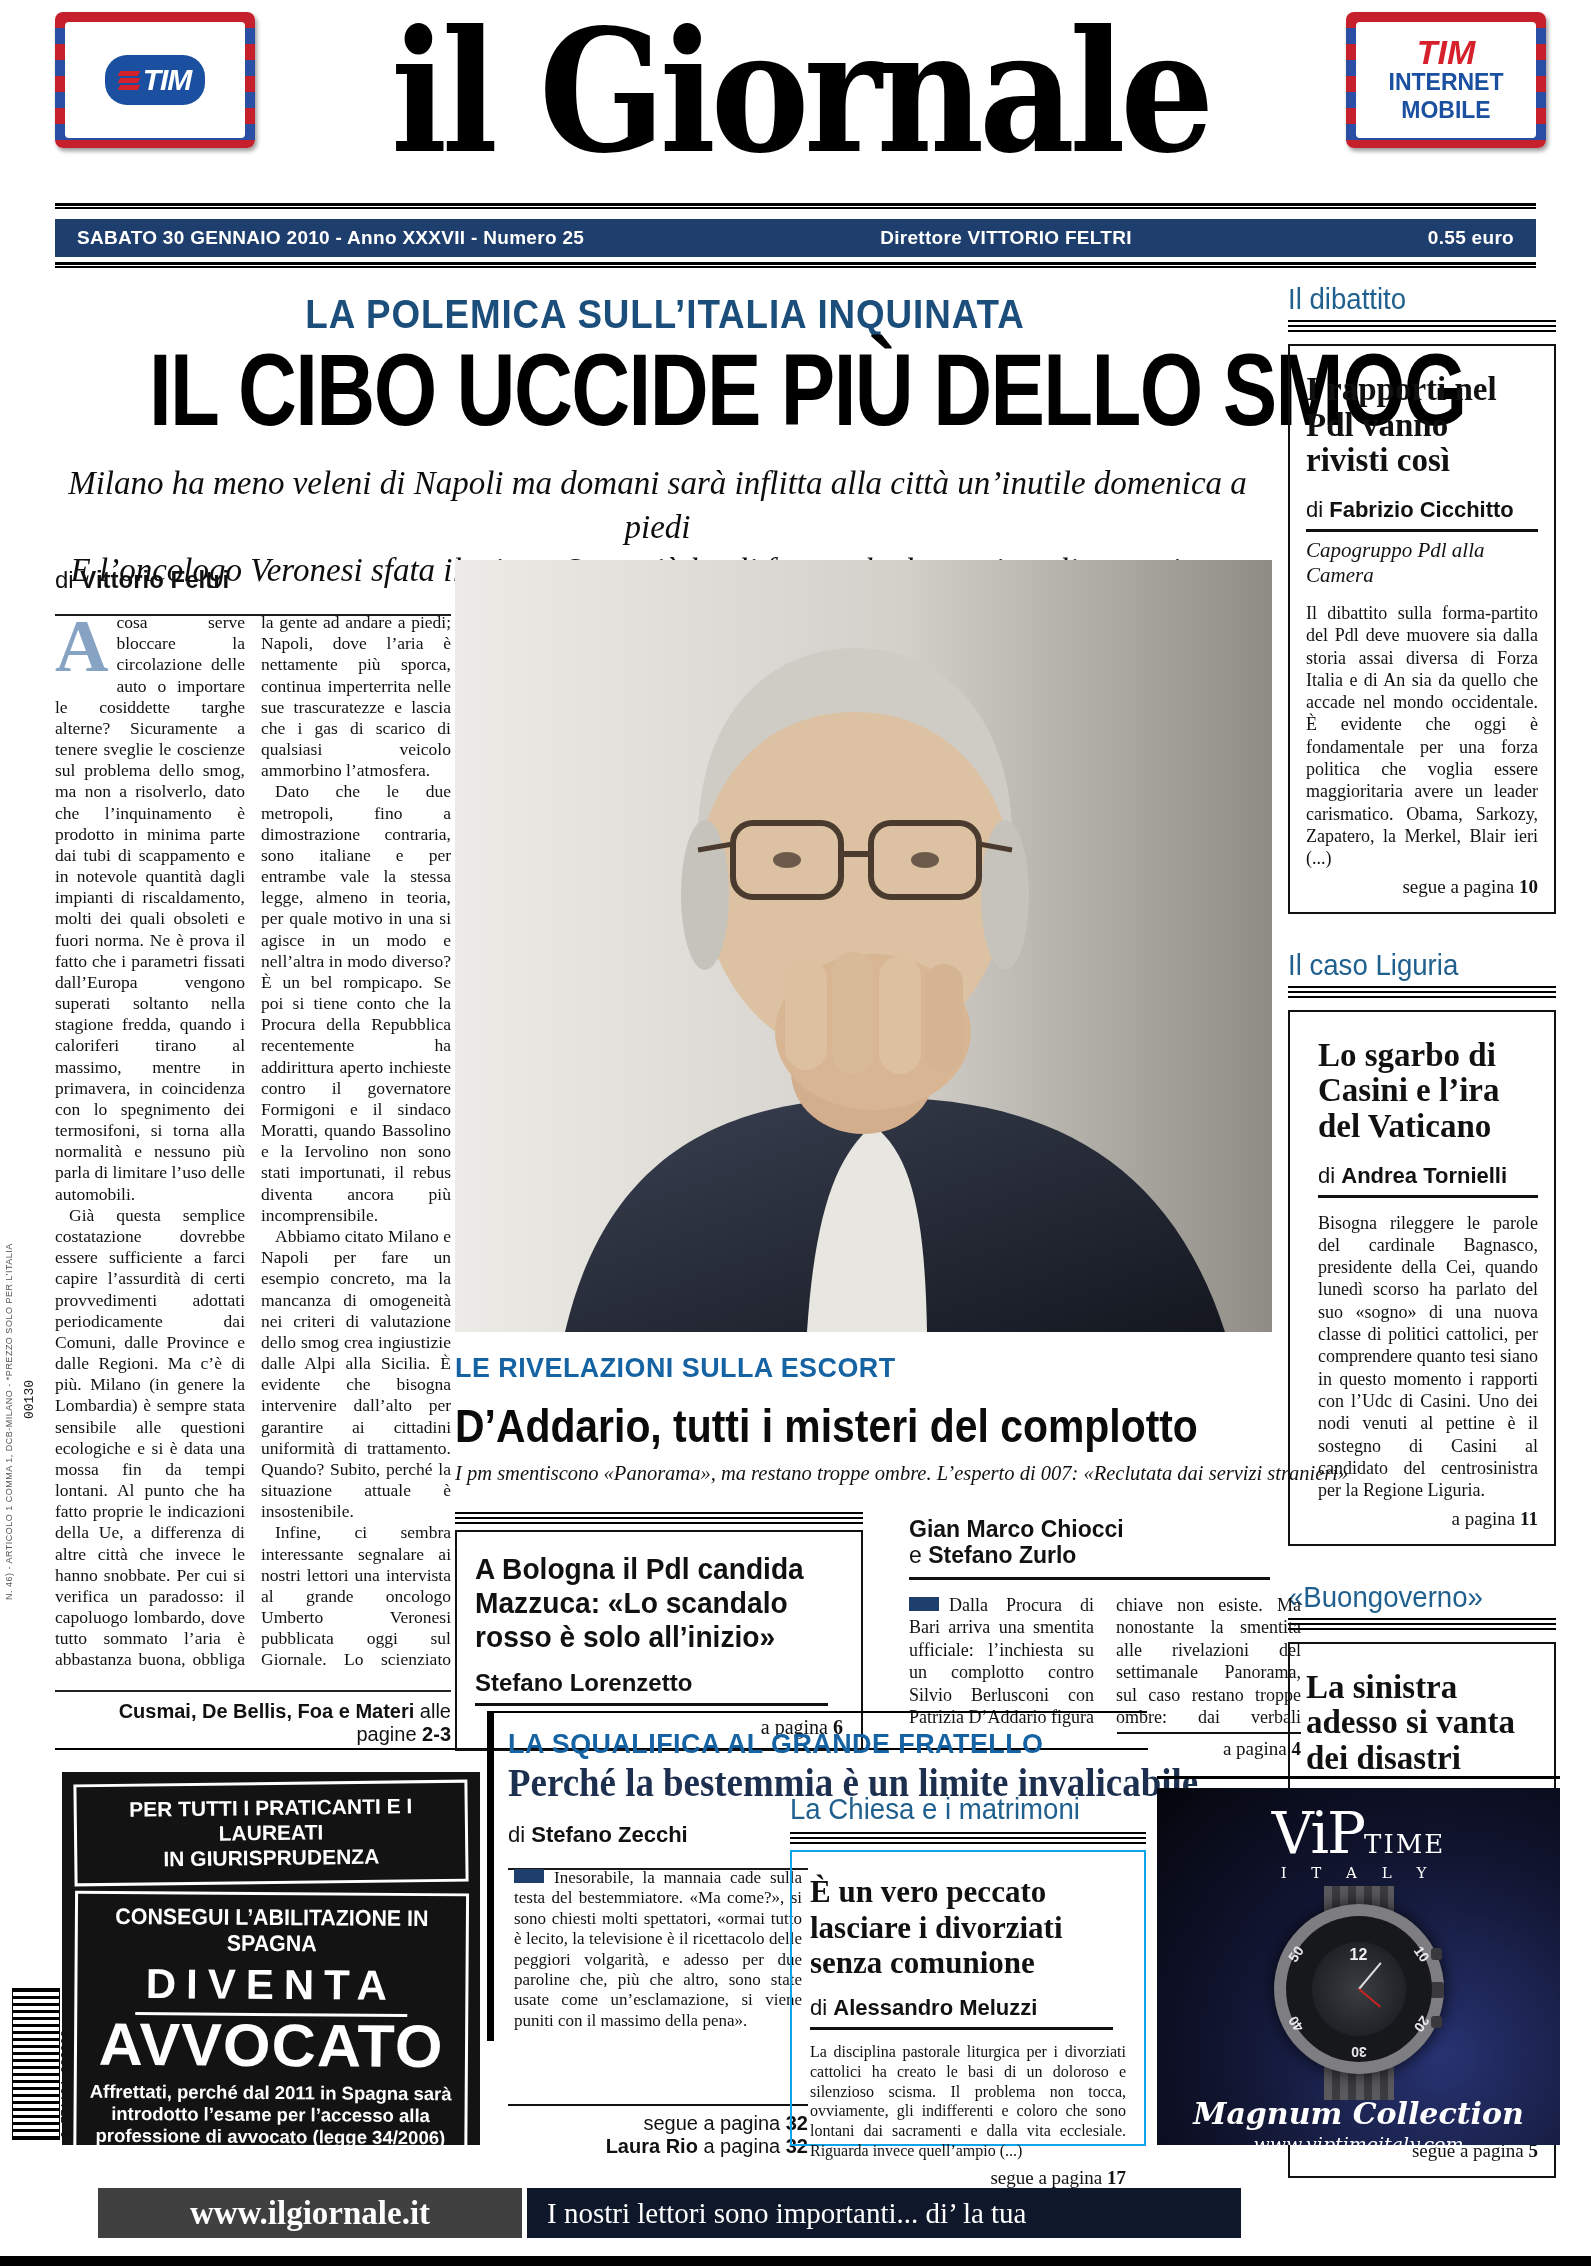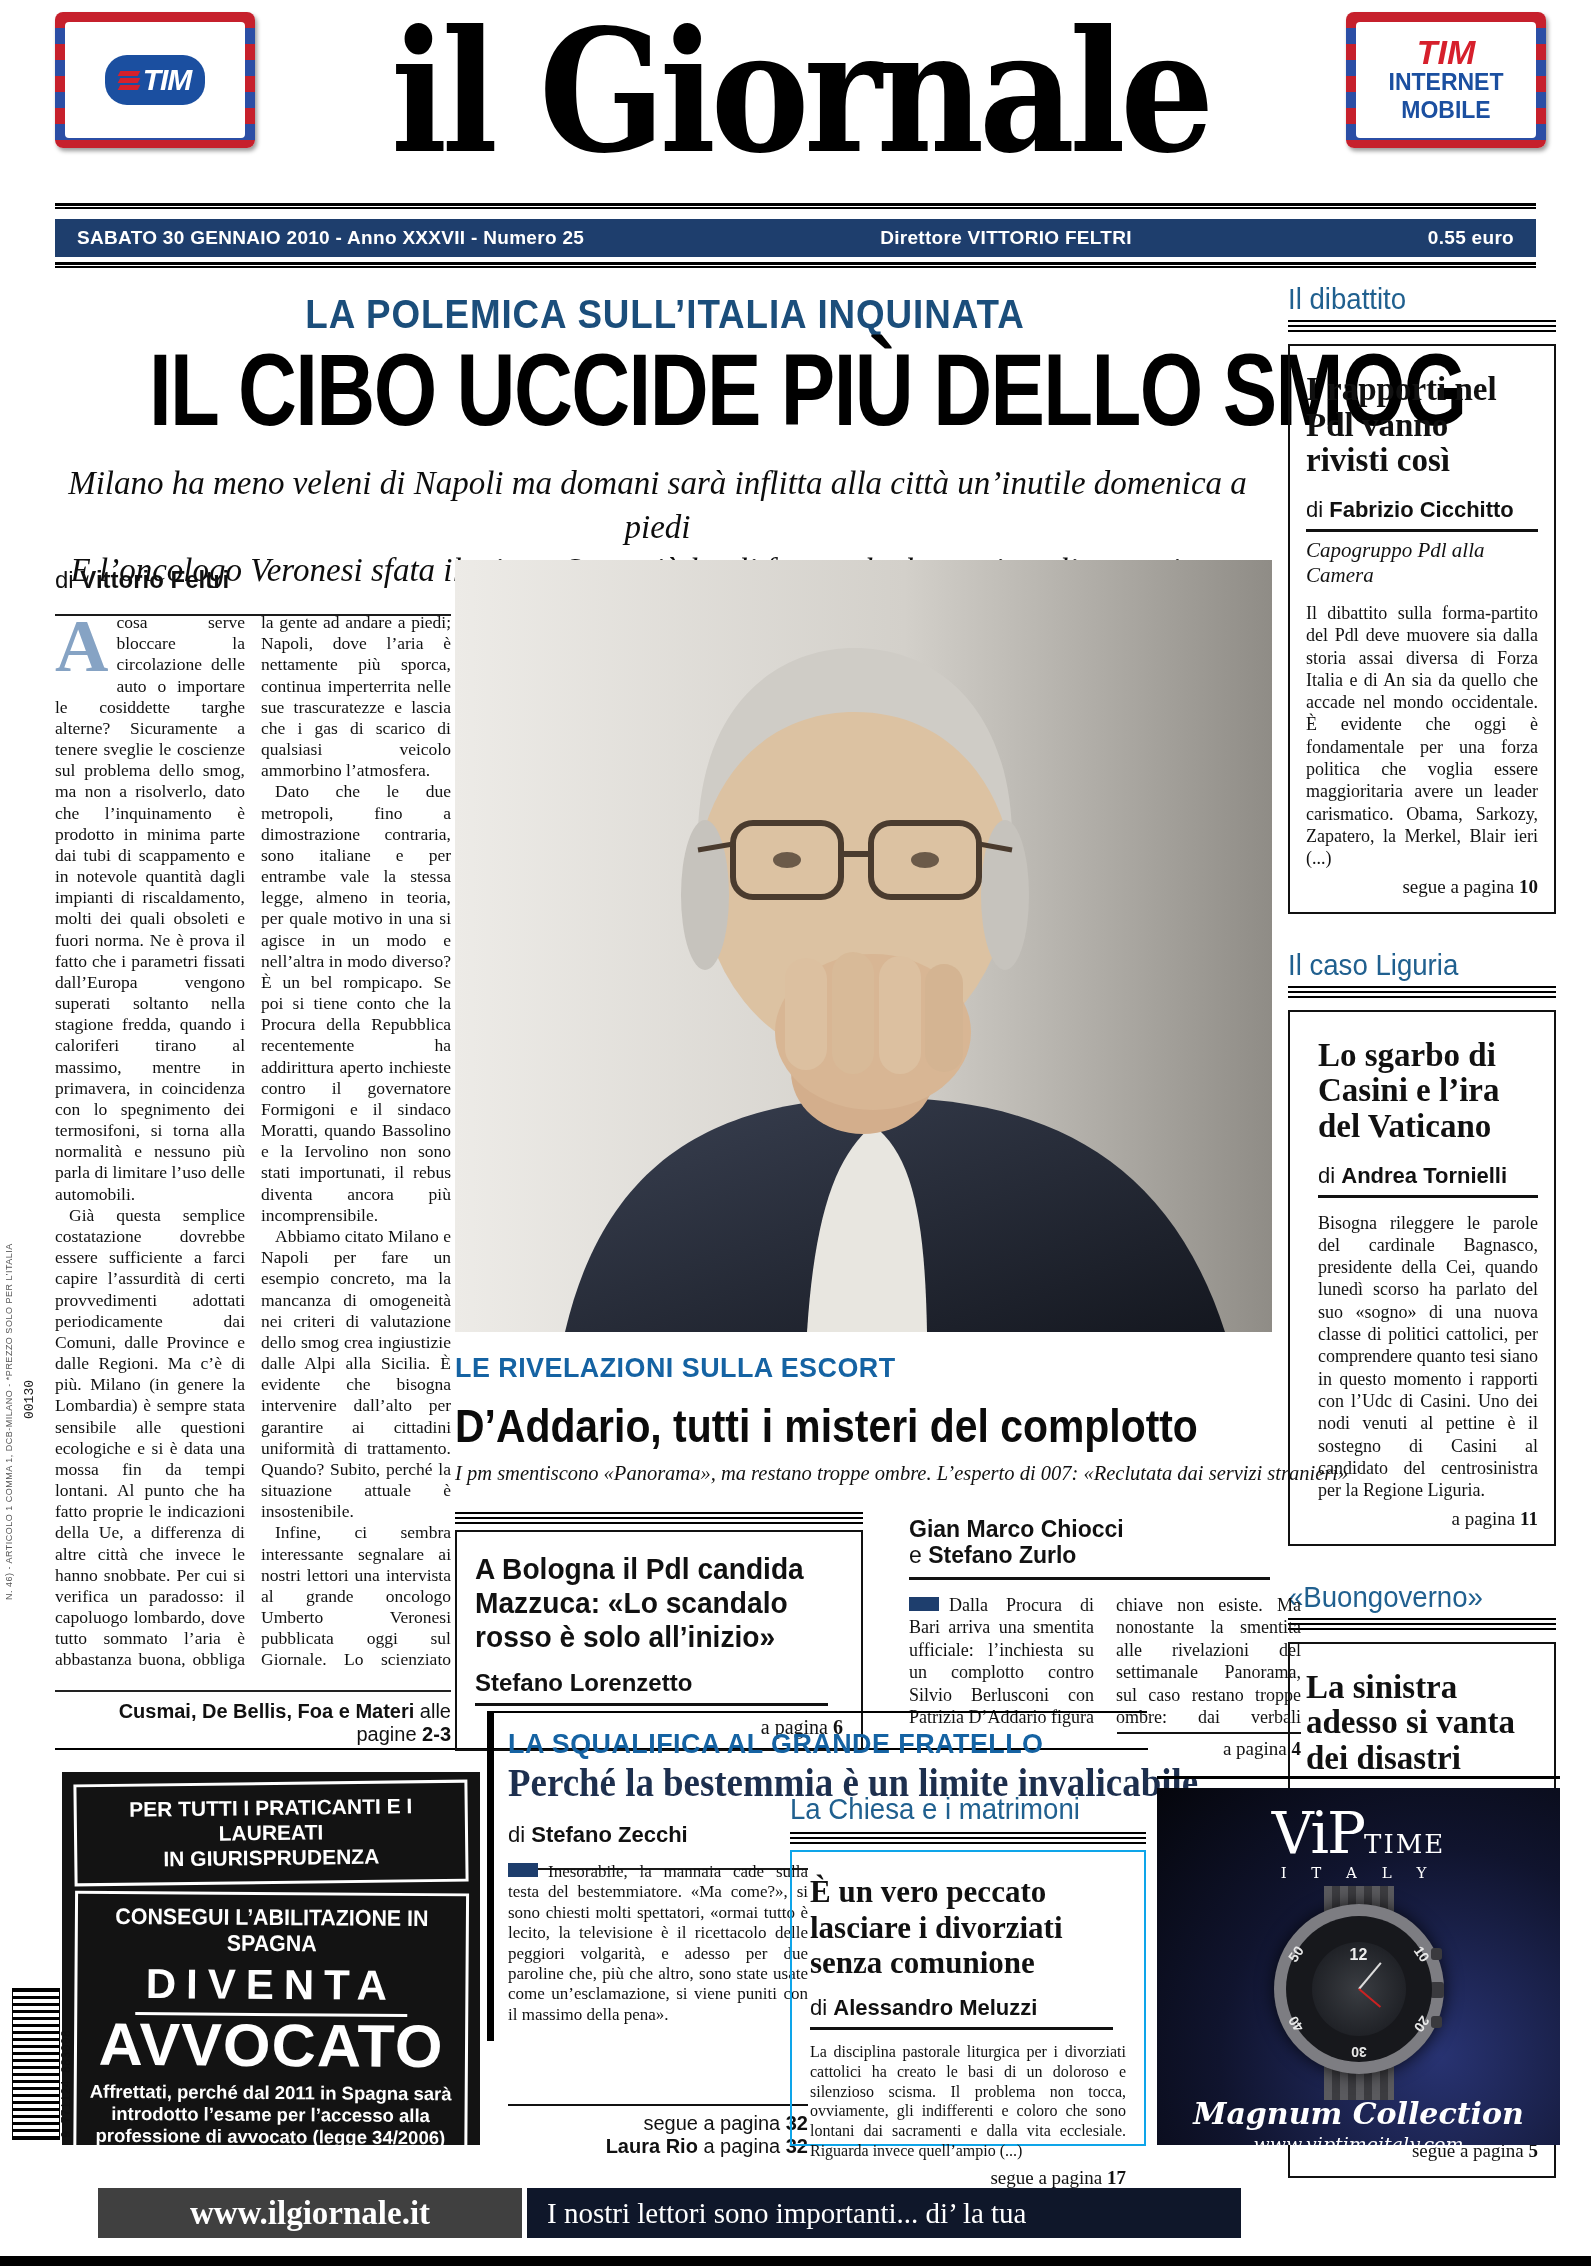--- a/index.html
+++ b/index.html
@@ -83,21 +83,21 @@
   .esc-byline b{font-weight:bold;}
   .esc-body{column-count:2;column-gap:22px;text-align:justify;font-size:18px;line-height:1.25;margin-top:14px;
     hyphens:auto;-webkit-hyphens:auto;}
   .esc-pageref{border-top:2px solid #111;width:47%;margin-left:auto;text-align:right;font-size:19px;padding-top:4px;}
   .esc-pageref b{font-weight:bold;}
 
   
   .gf-head{font-family:"Liberation Serif",serif;font-weight:bold;font-size:41px;color:#1d2f4e;margin:0;
     transform:scaleX(.9);transform-origin:left;white-space:nowrap;}
   .gf-body{width:300px;text-align:justify;font-size:17px;line-height:1.2;hyphens:auto;-webkit-hyphens:auto;}
-  .gf-body p{margin:0;text-indent:14px;}
+  .gf-body p{margin:6px;text-indent:14px;}
   .gf-body p.first{text-indent:0;}
   .gf-refs{width:300px;border-top:2px solid #111;margin-top:8px;padding-top:6px;text-align:right;
     font-family:"Liberation Sans",sans-serif;font-size:20px;}
   .gf-refs b{font-weight:bold;}
   .church-header{font-family:"Liberation Sans",sans-serif;font-size:30px;color:#20608f;transform:scaleX(.92);transform-origin:left;}
   .church-box{border:2px solid #0ea5e9;padding:22px 18px 12px;box-sizing:border-box;}
   .church-title{font-family:"Liberation Serif",serif;font-weight:bold;font-size:31px;line-height:1.15;margin:0 0 14px;}
 
   
   .cepu{position:absolute;left:62px;top:1772px;width:418px;height:373px;background:#131313;color:#fff;

